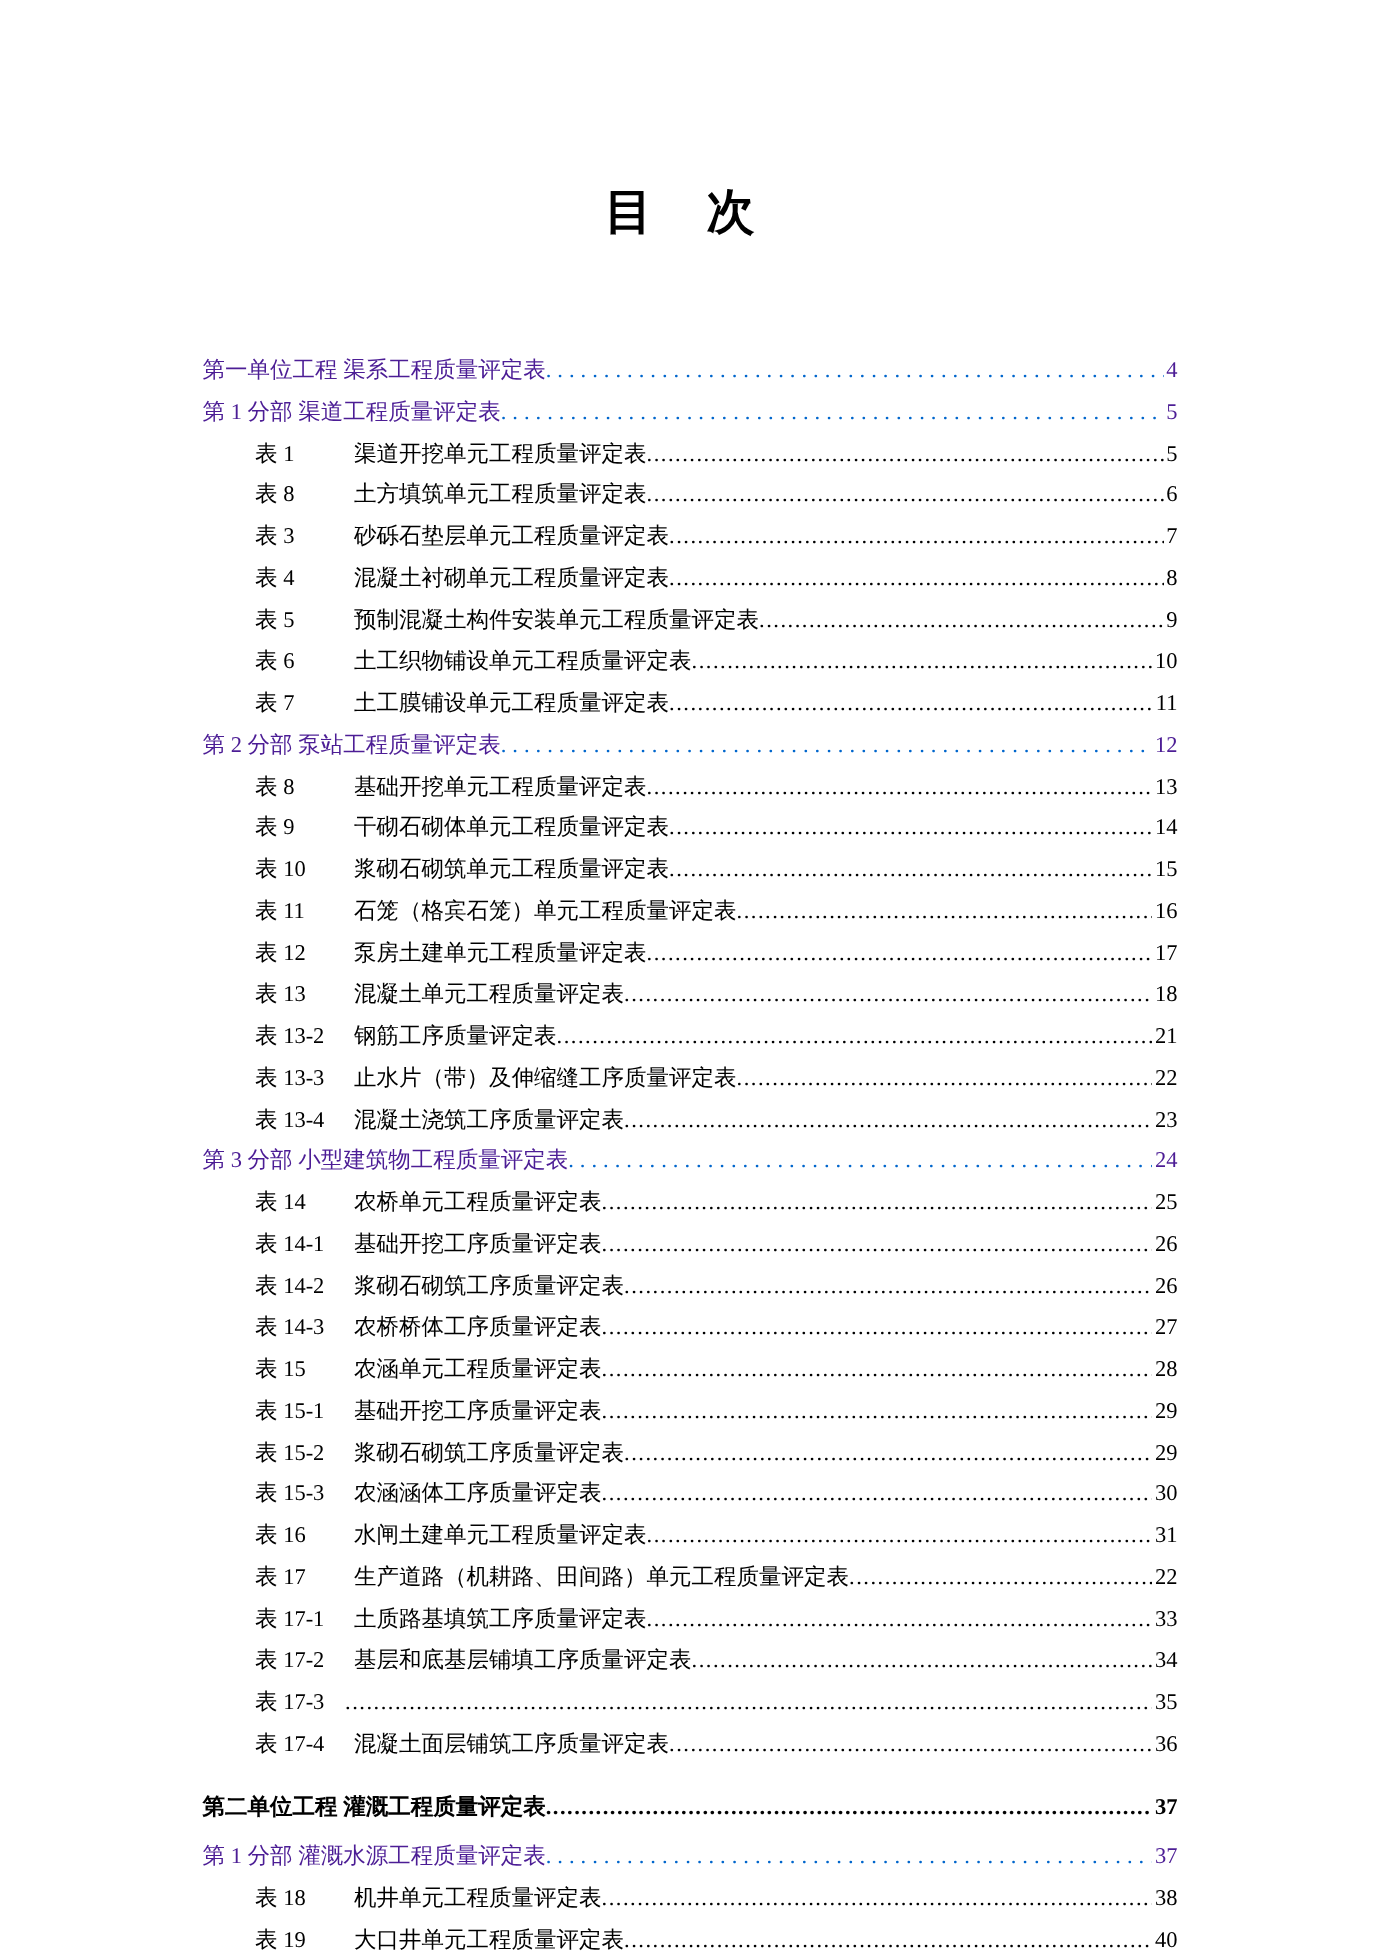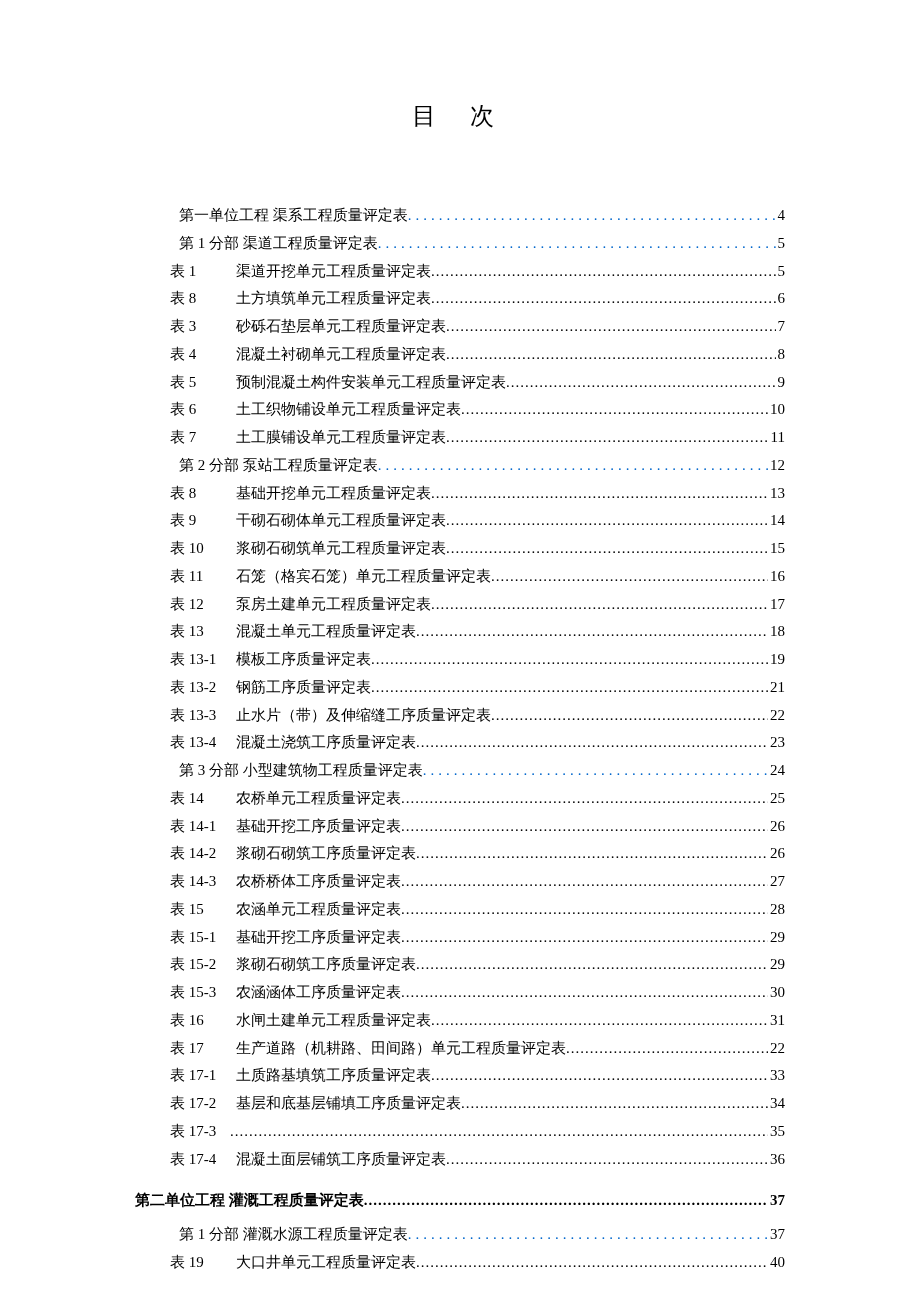--- a/index.html
+++ b/index.html
@@ -7,24 +7,25 @@
       width: 920px;
       height: 1302px;
       background: #fff;
       font-family: "SimSun", "宋体", serif;
       font-size: 15px;
       color: #000;
       padding: 100px 135px 60px 135px;
     }
     .title {
       text-align: center;
-      font-size: 24px;
-      font-weight: normal;
+      font-size: 32px;
+      font-weight: bold;
       letter-spacing: 14px;
       margin-bottom: 70px;
+      margin-top: 20px;
     }
     .toc-entry {
       display: flex;
       align-items: baseline;
       line-height: 1.85;
       white-space: nowrap;
     }
     .toc-label {
       flex: 0 0 auto;
     }
@@ -34,21 +35,21 @@
       letter-spacing: 1px;
       color: #000;
     }
     .toc-leader::after {
       content: "..............................................................................................................................................................................................";
     }
     .toc-page {
       flex: 0 0 auto;
       padding-left: 2px;
     }
-    .link { color: #000000; margin-left: 44px; }
+    .link { color: #4c1d95; }
     .link .toc-leader::after { color: #0066cc; }
     .link .toc-leader { letter-spacing: 4px; }
     .indent1 { padding-left: 35px; }
     .bold { font-weight: bold; }
     .divider-gap { margin-top: 14px; margin-bottom: 6px; }
     .table-num {
       display: inline-block;
       min-width: 60px;
     }
   </style>
@@ -145,26 +146,20 @@
       <span class="toc-leader"></span>
       <span class="toc-page">17</span>
     </div>
     <div class="toc-entry indent1">
       <span class="toc-label table-num">表 13</span>
       <span class="toc-label" style="padding-left: 6px;">混凝土单元工程质量评定表</span>
       <span class="toc-leader"></span>
       <span class="toc-page">18</span>
     </div>
     <div class="toc-entry indent1">
-      <span class="toc-label table-num">表 13-1</span>
-      <span class="toc-label" style="padding-left: 6px;">模板工序质量评定表</span>
-      <span class="toc-leader"></span>
-      <span class="toc-page">19</span>
-    </div>
-    <div class="toc-entry indent1">
       <span class="toc-label table-num">表 13-2</span>
       <span class="toc-label" style="padding-left: 6px;">钢筋工序质量评定表</span>
       <span class="toc-leader"></span>
       <span class="toc-page">21</span>
     </div>
     <div class="toc-entry indent1">
       <span class="toc-label table-num">表 13-3</span>
       <span class="toc-label" style="padding-left: 6px;">止水片（带）及伸缩缝工序质量评定表</span>
       <span class="toc-leader"></span>
       <span class="toc-page">22</span>
@@ -265,20 +260,26 @@
     </div>
     <div class="toc-entry bold divider-gap">
       <span class="toc-label">第二单位工程   灌溉工程质量评定表</span>
       <span class="toc-leader"></span>
       <span class="toc-page">37</span>
     </div>
     <div class="toc-entry link">
       <span class="toc-label">第 1 分部  灌溉水源工程质量评定表</span>
       <span class="toc-leader"></span>
       <span class="toc-page">37</span>
+    </div>
+    <div class="toc-entry indent1">
+      <span class="toc-label table-num">表 18</span>
+      <span class="toc-label" style="padding-left: 6px;">机井单元工程质量评定表</span>
+      <span class="toc-leader"></span>
+      <span class="toc-page">38</span>
     </div>
     <div class="toc-entry indent1">
       <span class="toc-label table-num">表 19</span>
       <span class="toc-label" style="padding-left: 6px;">大口井单元工程质量评定表</span>
       <span class="toc-leader"></span>
       <span class="toc-page">40</span>
     </div>
   </div>
 
 </body></html>

